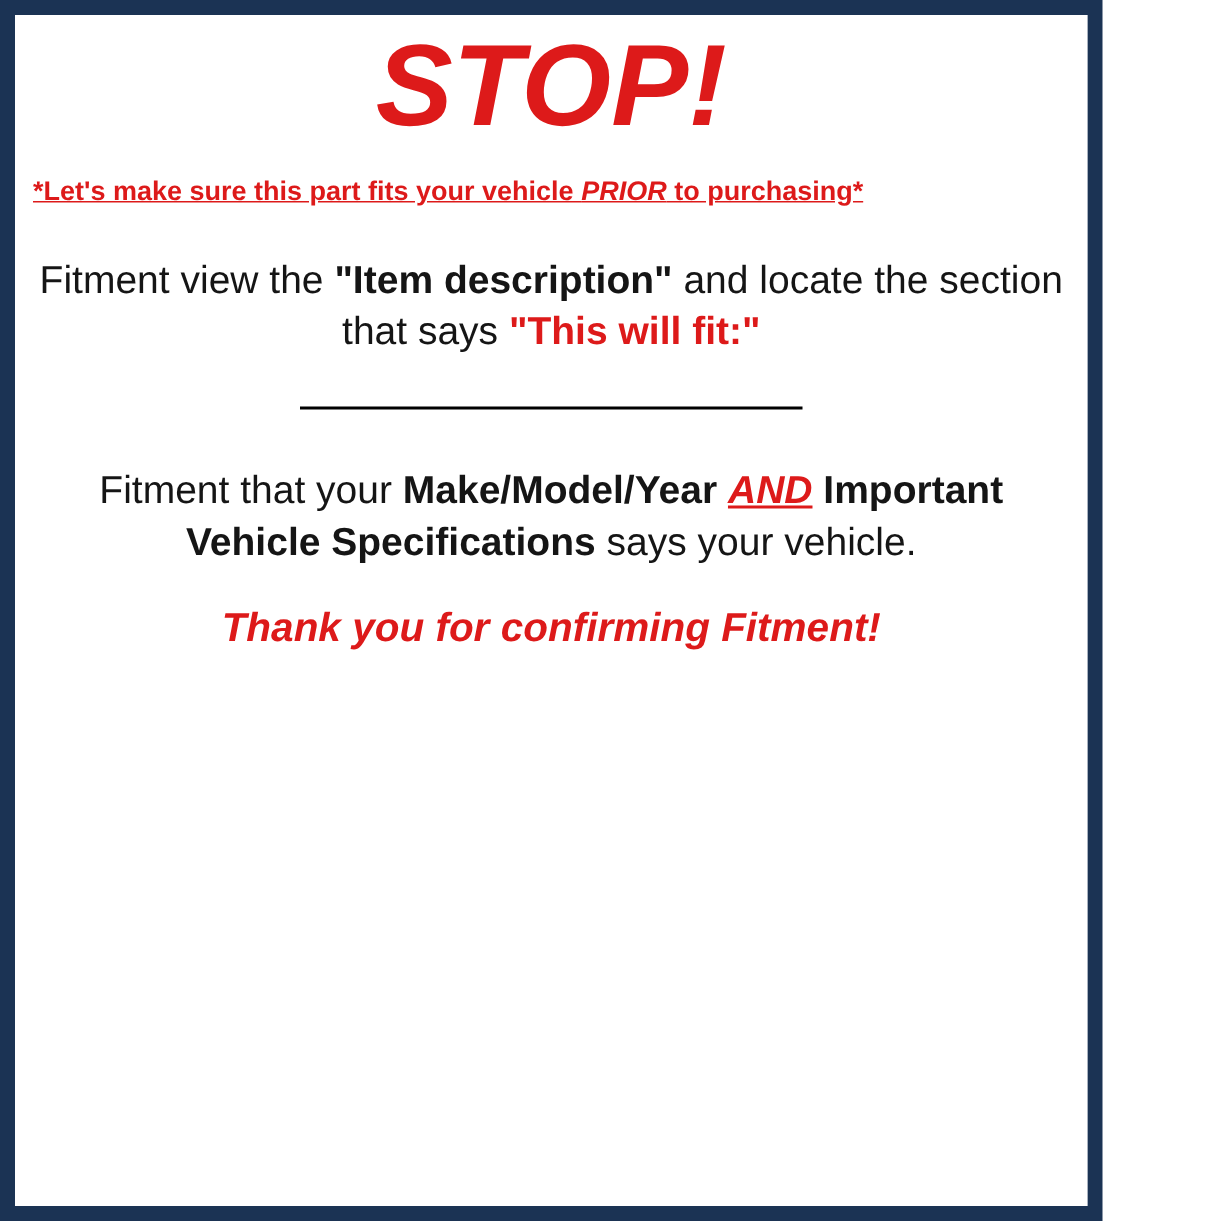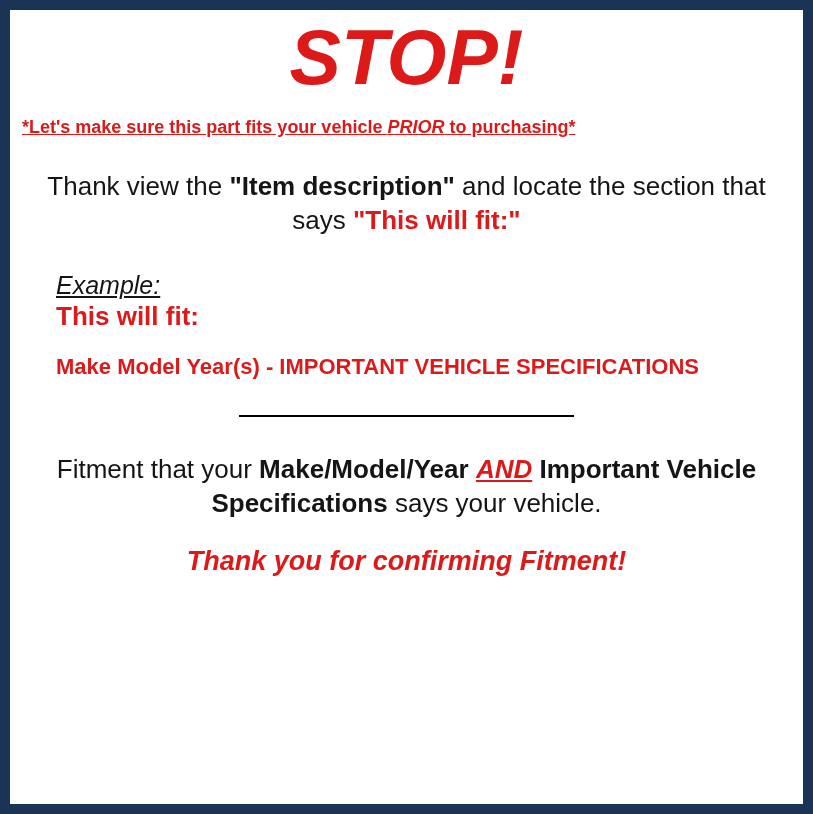--- a/index.html
+++ b/index.html
@@ -8,21 +8,21 @@
     padding: 0;
     background: #ffffff;
   }
 
   body {
     font-family: "Liberation Sans", sans-serif;
   }
 
   #notice-card {
     position: relative;
-    width: 813px;
+    width: 735px;
     height: 814px;
     box-sizing: border-box;
     background: #ffffff;
     border: 10px solid #1b3354;
     overflow: hidden;
   }
 
   #notice-inner {
     box-sizing: border-box;
     width: 100%;
@@ -143,30 +143,23 @@
   <div id="notice-inner">
 
     <div id="stop-heading">STOP!</div>
 
     <div id="subtitle-line">
       <span>*Let's make sure this part fits your vehicle </span><span class="i">PRIOR</span><span> to purchasing*</span>
     </div>
 
 
     <p class="body-para" id="item-desc-paragraph">
-      <span>Thank view the </span><span class="b">"Item description"</span><span> and locate the section that says </span><span class="red b">"This will fit:"</span>
+      <span>Fitment view the </span><span class="b">"Item description"</span><span> and locate the section that says </span><span class="red b">"This will fit:"</span>
     </p>
 
-    <div id="example-block">
-      <div>
-        <span id="example-label">Example:</span>
-      </div>
-      <div id="example-fit-line">This will fit:</div>
-      <div id="example-spec-line">Make Model Year(s) - IMPORTANT VEHICLE SPECIFICATIONS</div>
-    </div>
 
     <div id="divider-wrap">
       <span id="divider-rule" style="width: 335px;"></span>
     </div>
 
     <p class="body-para" id="confirm-paragraph">
       <span>Fitment that your </span><span class="b">Make/Model/Year</span><span> </span><span class="red b i u">AND</span><span> </span><span class="b">Important Vehicle Specifications</span><span> says your vehicle.</span>
     </p>
 
 

